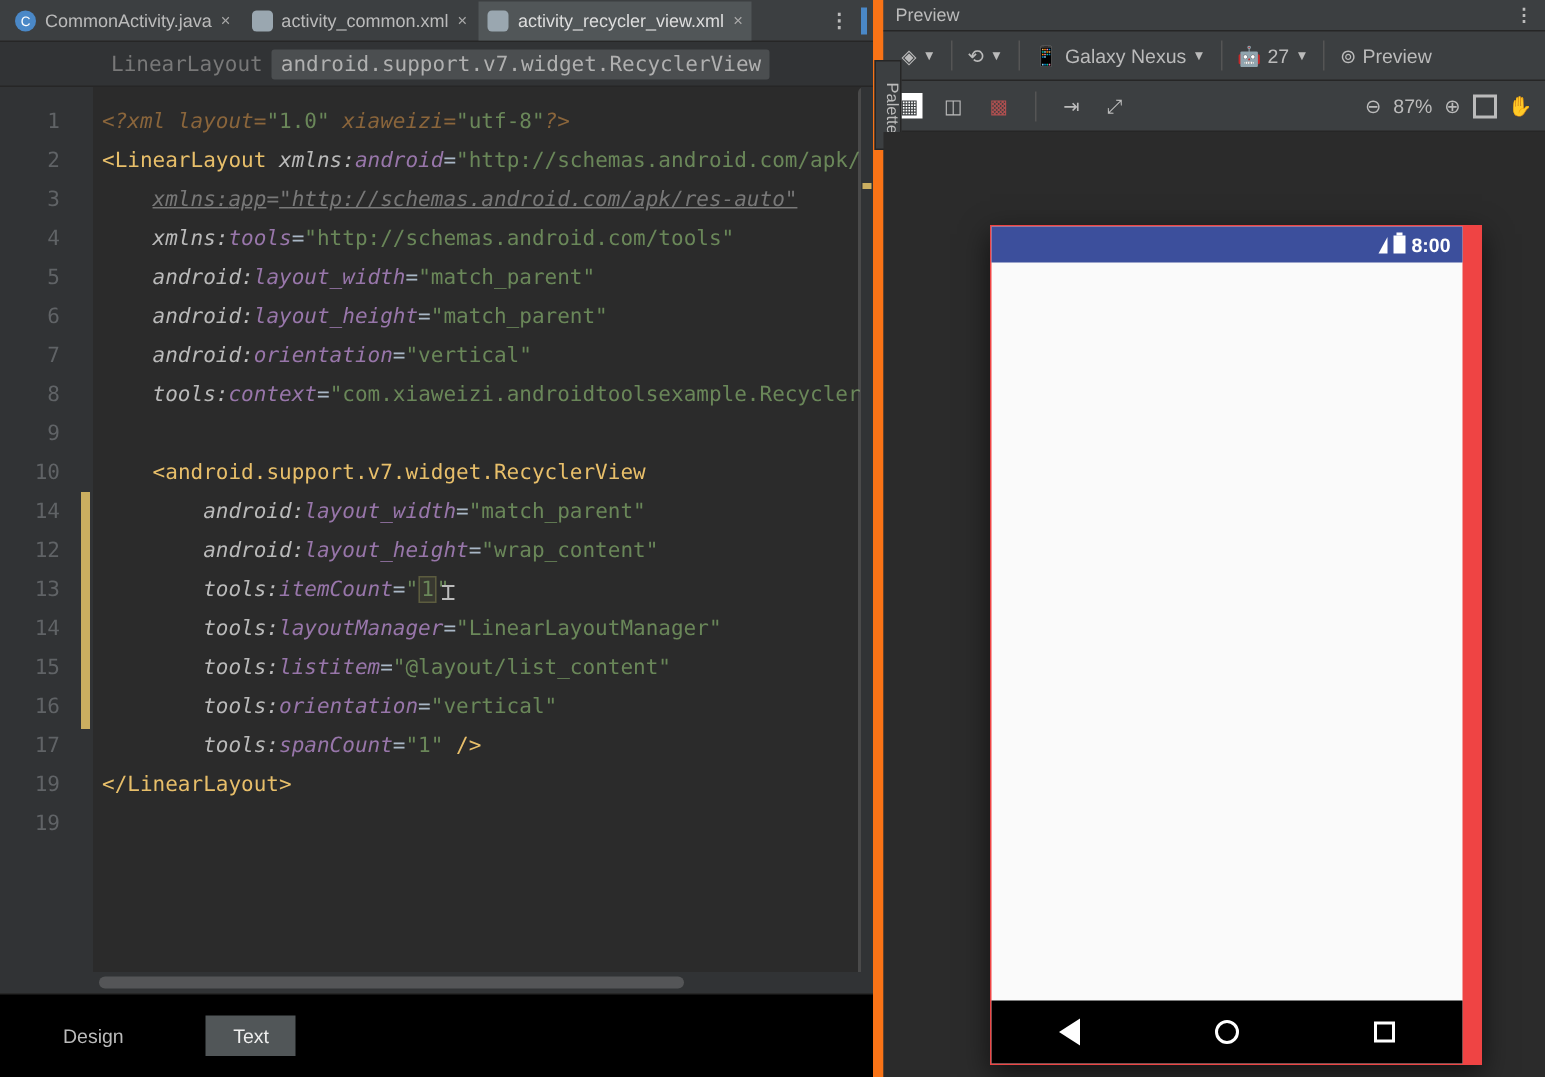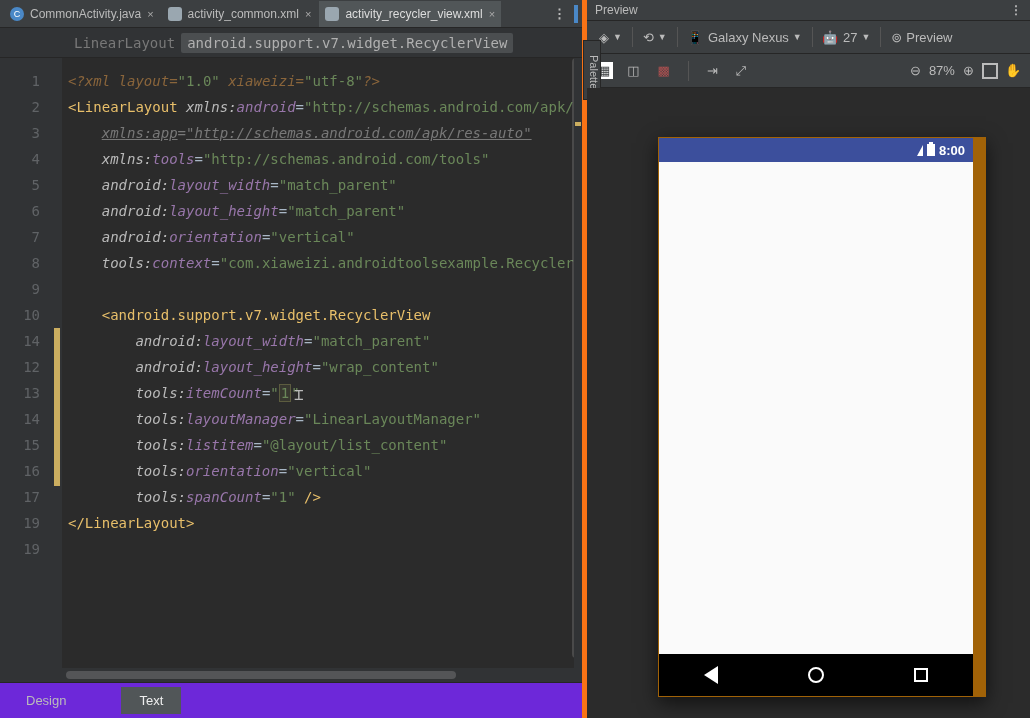--- a/index.html
+++ b/index.html
@@ -4,21 +4,21 @@
 <style>
 * { margin:0; padding:0; box-sizing:border-box; }
 body {
   width:1030px; height:718px;
   background:#2B2B2B;
   font-family:"Segoe UI",Arial,sans-serif;
   font-size:13px; color:#A9B7C6;
   display:flex; overflow:hidden;
 }
 .editor-pane { width:582px; display:flex; flex-direction:column; background:#313335; }
-.preview-pane { flex:1; display:flex; flex-direction:column; background:#3C3F41; border-left:5px solid #f97316; }
+.preview-pane { flex:1; display:flex; flex-direction:column; background:#3C3F41; border-left:7px solid #f97316; }
 
 
 .tab-strip { height:28px; background:#3C3F41; display:flex; align-items:center; padding-left:4px; border-bottom:1px solid #262626;}
 .tab { display:flex; align-items:center; height:26px; padding:0 6px; margin-right:2px; color:#bbb; font-size:12px;}
 .tab.active { background:#515658; color:#ddd;}
 .tab .icon { width:14px; height:14px; margin-right:6px; border-radius:3px; display:flex; align-items:center; justify-content:center; font-size:9px;}
 .tab .close { margin-left:6px; color:#aaa; font-size:11px;}
 .tab-strip .spacer { flex:1; }
 .tab-strip .menu { color:#bbb; padding:0 8px; font-weight:bold;}
 .tab-strip .marker { width:4px; height:18px; background:#4A88C7; margin-right:4px;}
@@ -50,38 +50,38 @@
 .underline { text-decoration:underline; }
 .highlight-box { border:1px solid #5C5C3F; background:#383830; padding:0 1px;}
 .scroll-thumb-v {
   position:absolute; right:2px; top:0; width:8px; height:600px;
   background:rgba(166,166,166,0.25); border-radius:4px;
 }
 .scroll-track-h { height:14px; background:#313335; display:flex; align-items:center; padding-left:66px;}
 .scroll-thumb-h { width:390px; height:8px; background:rgba(166,166,166,0.3); border-radius:4px;}
 
 
-.bottom-tabs { height:36px; background:#6d28d9; display:flex; align-items:center; padding-left:8px; border-top:1px solid #262626;}
+.bottom-tabs { height:56px; background:#000000; display:flex; align-items:center; padding-left:24px; border-top:1px solid #262626;}
 .btab { padding:6px 18px; color:#bbb; font-size:13px;}
 .btab.active { background:#515658; color:#eee;margin-left:37px;}
 
 
 .pv-title { height:20px; display:flex; align-items:center; justify-content:space-between; padding:0 8px; background:#3C3F41; color:#bbb; font-size:12px;}
 .pv-toolbar { height:34px; background:#3C3F41; border-top:1px solid #262626; border-bottom:1px solid #262626; display:flex; align-items:center; padding:0 8px; gap:2px;}
 .pv-toolbar2 { height:34px; background:#3C3F41; border-bottom:1px solid #262626; display:flex; align-items:center; padding:0 8px; gap:10px;}
 .tool-item { color:#bbb; font-size:13px; padding:2px 4px; display:flex; align-items:center; gap:4px;}
 .tool-sep { width:1px; height:20px; background:#555; margin:0 4px;}
 .caret-d { font-size:9px; color:#bbb;}
 .palette-tab { position:absolute; left:583px; top:40px; width:18px; height:60px; background:#3C3F41; border:1px solid #262626; writing-mode:vertical-rl; text-align:center; font-size:11px; color:#bbb; padding-top:4px;}
 .zoom-tools { margin-left:auto; display:flex; align-items:center; gap:8px; color:#bbb;}
 .box16 { width:16px; height:16px; border:2px solid #bbb; display:inline-block;}
 
 
 .pv-canvas { flex:1; background:#2B2B2B; position:relative;}
-.device-frame { position:absolute; left:71px; top:49px; width:328px; height:560px; background:#a16207; box-shadow:0 6px 18px rgba(0,0,0,0.6);}
+.device-frame { position:absolute; left:71px; top:62px; width:328px; height:560px; background:#ef4444; box-shadow:0 6px 18px rgba(0,0,0,0.6);}
 .device-screen { position:absolute; left:1px; top:1px; width:314px; height:558px; background:#fafafa; display:flex; flex-direction:column;}
 .status-bar { height:24px; background:#3C4F9C; display:flex; align-items:center; justify-content:flex-end; padding-right:8px; gap:4px; color:#fff; font-size:13px; font-weight:bold;}
 .status-bar .tri { width:0; height:0; border-left:6px solid transparent; border-right:0 solid transparent; border-bottom:11px solid #fff;}
 .status-bar .batt { width:8px; height:12px; background:#fff; position:relative;}
 .status-bar .batt:before { content:""; position:absolute; top:-2px; left:2px; width:4px; height:2px; background:#fff;}
 .list-row { height:60px; display:flex; padding:4px 8px; gap:10px;}
 .avatar { width:52px; height:52px; background:linear-gradient(#FFE1CE 40%,#E85A4F 40%); border-radius:2px; position:relative; overflow:hidden;}
 .avatar:before { content:""; position:absolute; left:12px; top:6px; width:24px; height:24px; border-radius:50%; background:#FFE1CE;}
 .avatar:after { content:""; position:absolute; left:18px; top:2px; width:20px; height:18px; border-radius:50% 50% 0 0; background:#5B4A42;}
 .row-text { font-size:13px; color:#757575; line-height:17px; }

